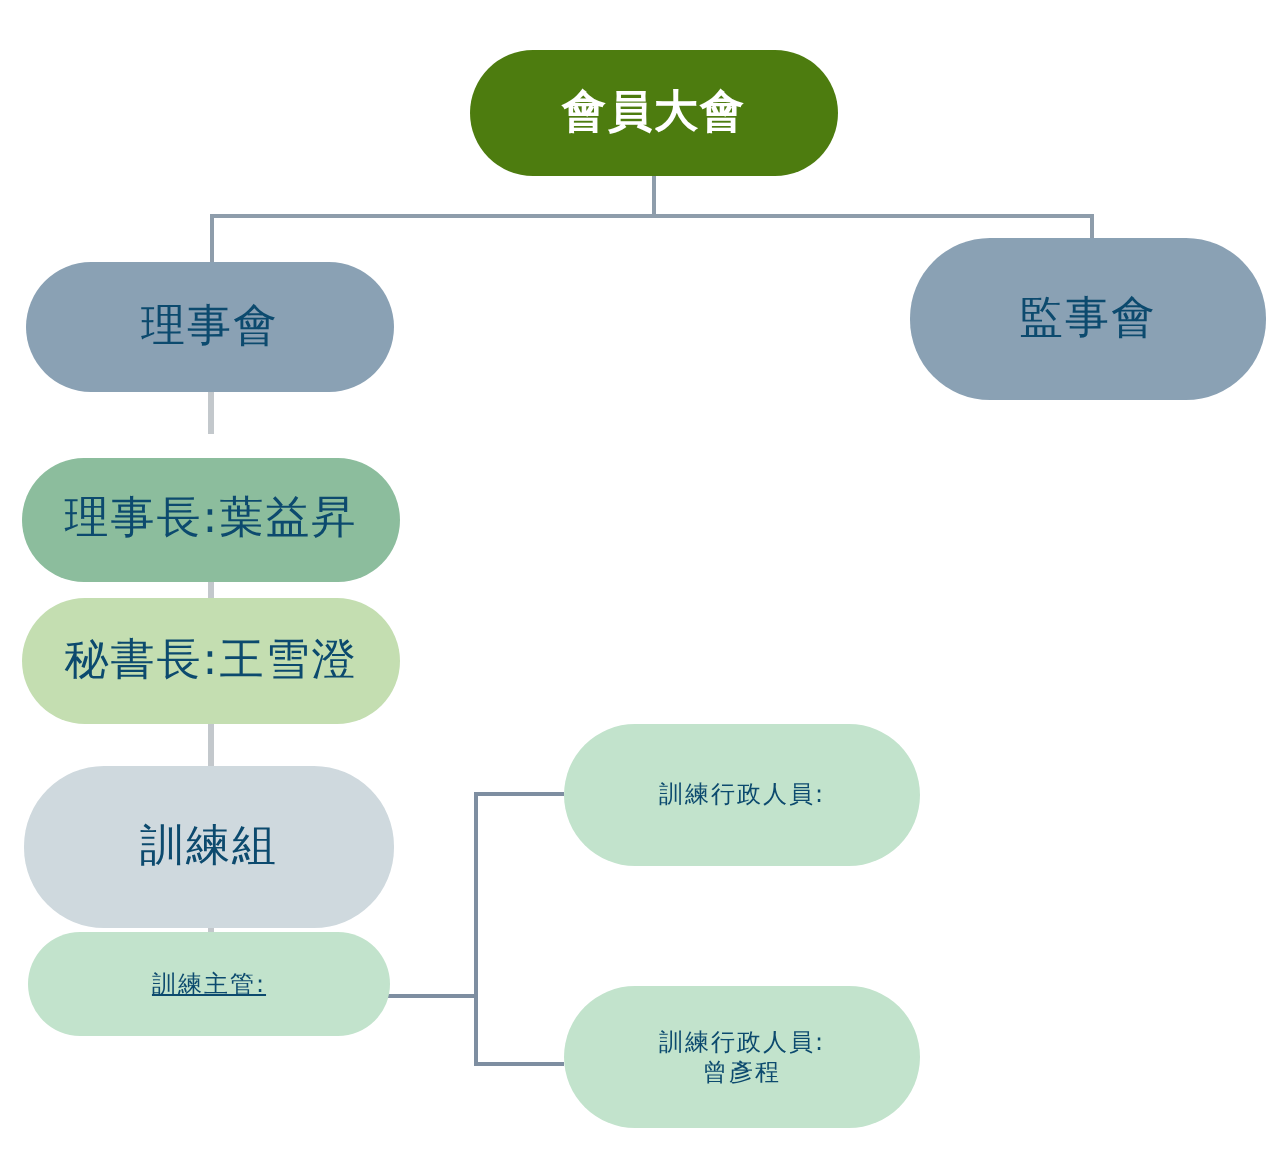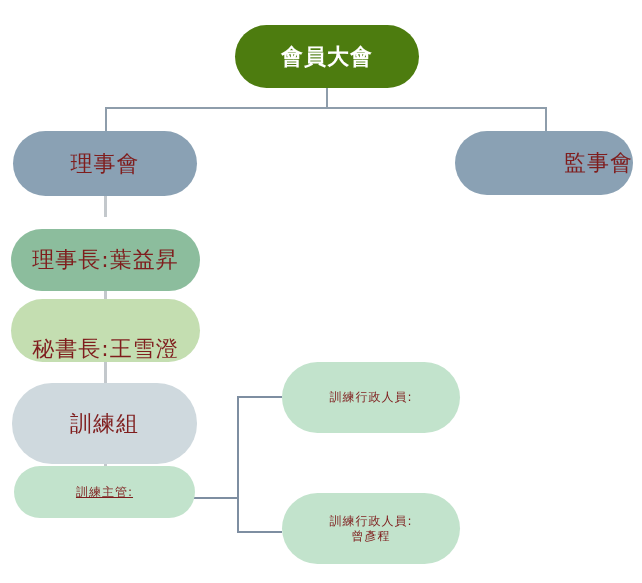--- a/index.html
+++ b/index.html
@@ -15,21 +15,21 @@
     overflow: hidden;
   }
   .node {
     position: absolute;
     border-radius: 40px;
     display: flex;
     flex-direction: column;
     align-items: center;
     justify-content: center;
     text-align: center;
-    color: #7f1d1d;
+    color: #0c4a6e;
     font-size: 22px;
     font-weight: 500;
     letter-spacing: 1px;
     line-height: 1.25;
     box-sizing: border-box;
   }
   .node.two-line { font-size: 12px; }
   .line {
     position: absolute;
   }
@@ -55,29 +55,29 @@
   <div class="line" style="left: 237px; top: 531px; width: 45px; height: 2px; background-color: rgb(126, 142, 161);"></div>
 
   <div class="node" style="left: 235px; top: 25px; width: 184px; height: 63px; font-weight: 700; background-color: #4d7c0f; color: rgb(255, 255, 255);">
     <span>會員大會</span>
   </div>
 
   <div class="node" style="left: 13px; top: 131px; width: 184px; height: 65px; background-color: rgb(138, 161, 180);">
     <span>理事會</span>
   </div>
 
-  <div class="node" style="left: 455px; top: 131px; width: 178px; height: 64px; background-color: rgb(138, 161, 180); align-items: flex-end;">
+  <div class="node" style="left: 455px; top: 119px; width: 178px; height: 81px; background-color: rgb(138, 161, 180);">
     <span>監事會</span>
   </div>
 
   <div class="node" style="left: 11px; top: 216px; width: 189px; height: 62px; background-color: rgb(140, 189, 157); margin-top: 13px;">
     <span>理事長:葉益昇</span>
   </div>
 
-  <div class="node" style="left: 11px; top: 299px; width: 189px; height: 63px; background-color: rgb(196, 222, 177); justify-content: flex-end;">
+  <div class="node" style="left: 11px; top: 299px; width: 189px; height: 63px; background-color: rgb(196, 222, 177);">
     <span>秘書長:王雪澄</span>
   </div>
 
   <div class="node" style="left: 12px; top: 383px; width: 185px; height: 81px; background-color: rgb(207, 217, 222);">
     <span>訓練組</span>
   </div>
 
   <div class="node two-line" style="left: 14px; top: 466px; width: 181px; height: 52px; background-color: rgb(194, 227, 204); text-decoration: underline;">
     <span>訓練主管:</span>
   </div>

